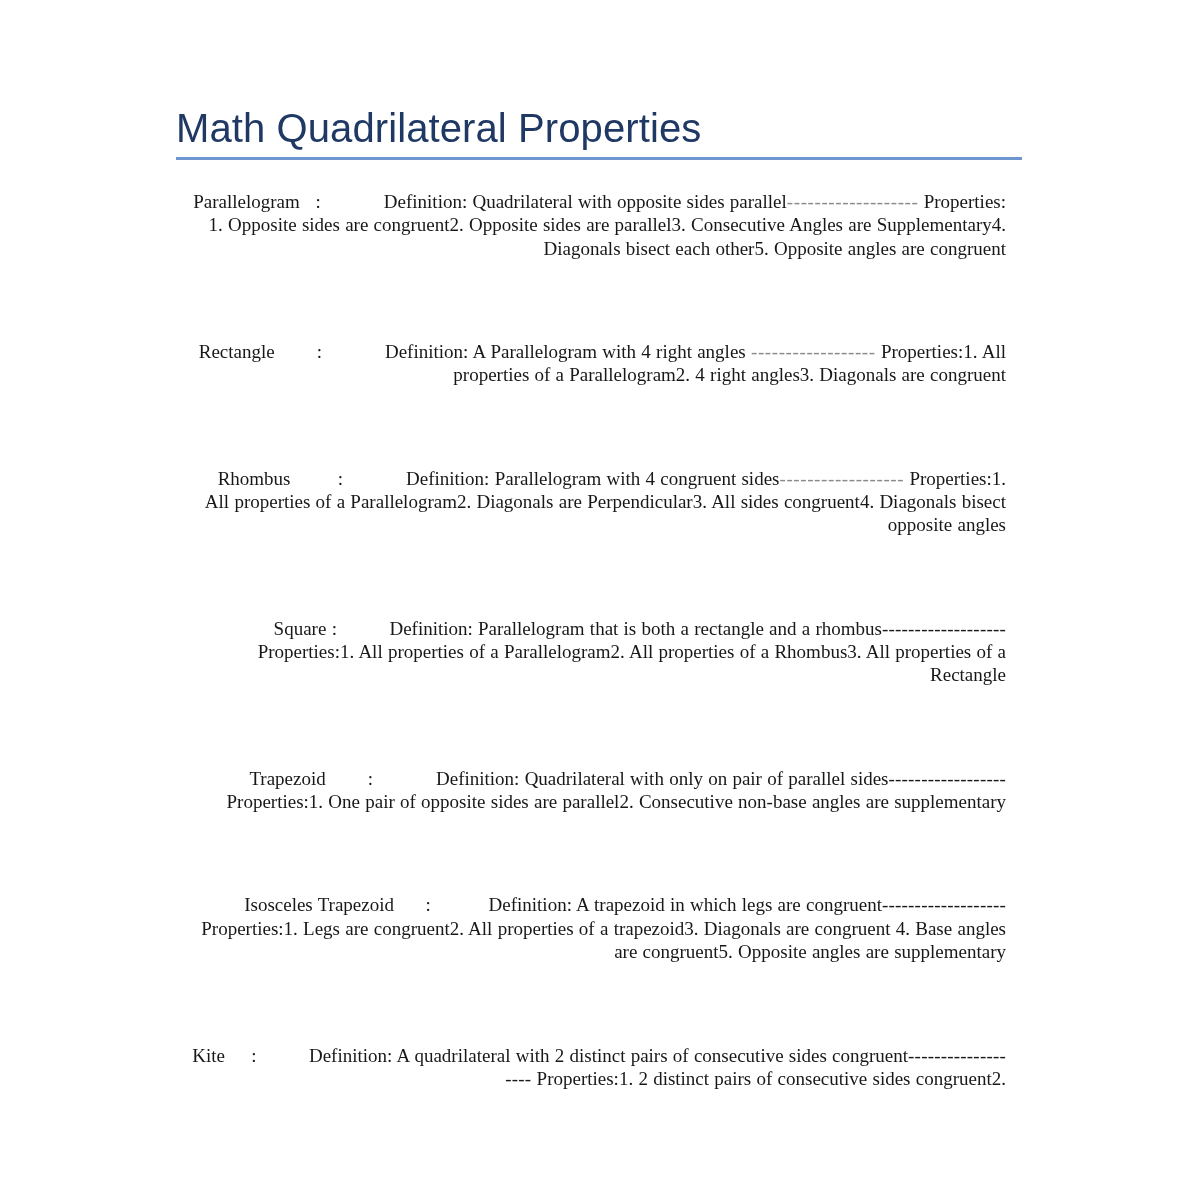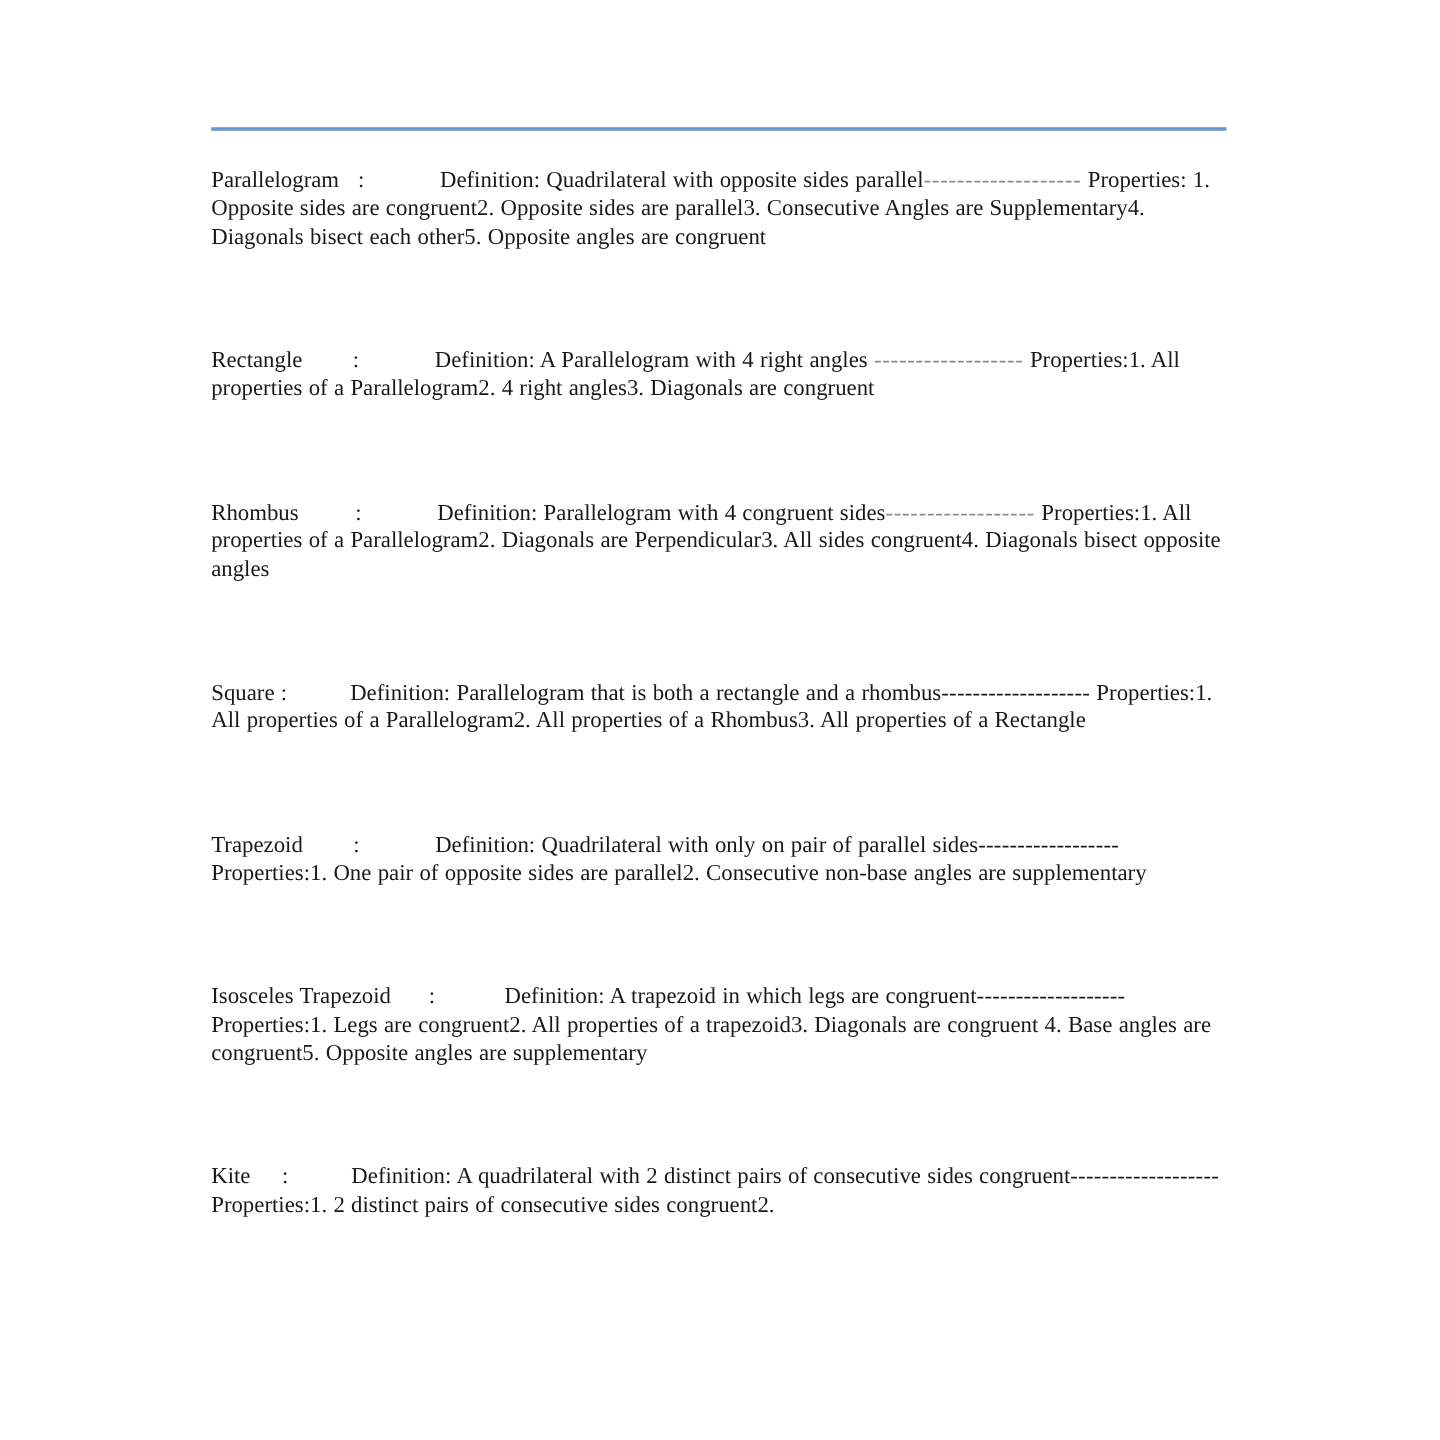--- a/index.html
+++ b/index.html
@@ -59,42 +59,43 @@
   }
   .section:last-child {
     margin-bottom: 0;
   }
 
   .para {
     font-family: "Liberation Serif", "DejaVu Serif", serif;
     font-size: 19px;
     line-height: 1.23;
     color: #181818;
-    margin: 0;
-    text-align: left;
+    margin: 16px;
+    text-align: right;
     word-spacing: 0.5px;
   }
 
   .nm { white-space: pre; }
 
   .sep {
     color: #8A8A8A;
     letter-spacing: 0.6px;
   }
   .sep-dark {
     color: #2a2a2a;
     letter-spacing: 0.2px;
   }
 </style>
 </head>
 <body>
 
 <div class="page">
   <div class="content">
 
+    <h1 class="doc-title" style="color: rgb(31, 56, 100);">Math Quadrilateral Properties</h1>
 
     <div class="title-rule" style="background: rgb(110, 150, 206);"></div>
 
     <div class="sections" id="sections-root">
         <div class="section">
           <p class="para" style="color: rgb(24, 24, 24);"><span class="nm">Parallelogram</span><span class="nm">   </span><span>:</span><span class="nm">            </span><span>Definition: Quadrilateral with opposite sides parallel</span><span class="sep" style="color: rgb(138, 138, 138);">-------------------</span><span> Properties: 1. Opposite sides are congruent2. Opposite sides are parallel3. Consecutive Angles are Supplementary4. Diagonals bisect each other5. Opposite angles are congruent</span></p>
         </div>
         <div class="section">
           <p class="para" style="color: rgb(24, 24, 24);"><span class="nm">Rectangle</span><span class="nm">        </span><span>:</span><span class="nm">            </span><span>Definition: A Parallelogram with 4 right angles </span><span class="sep" style="color: rgb(138, 138, 138);">------------------</span><span> Properties:1. All properties of a Parallelogram2. 4 right angles3. Diagonals are congruent</span></p>
         </div>

